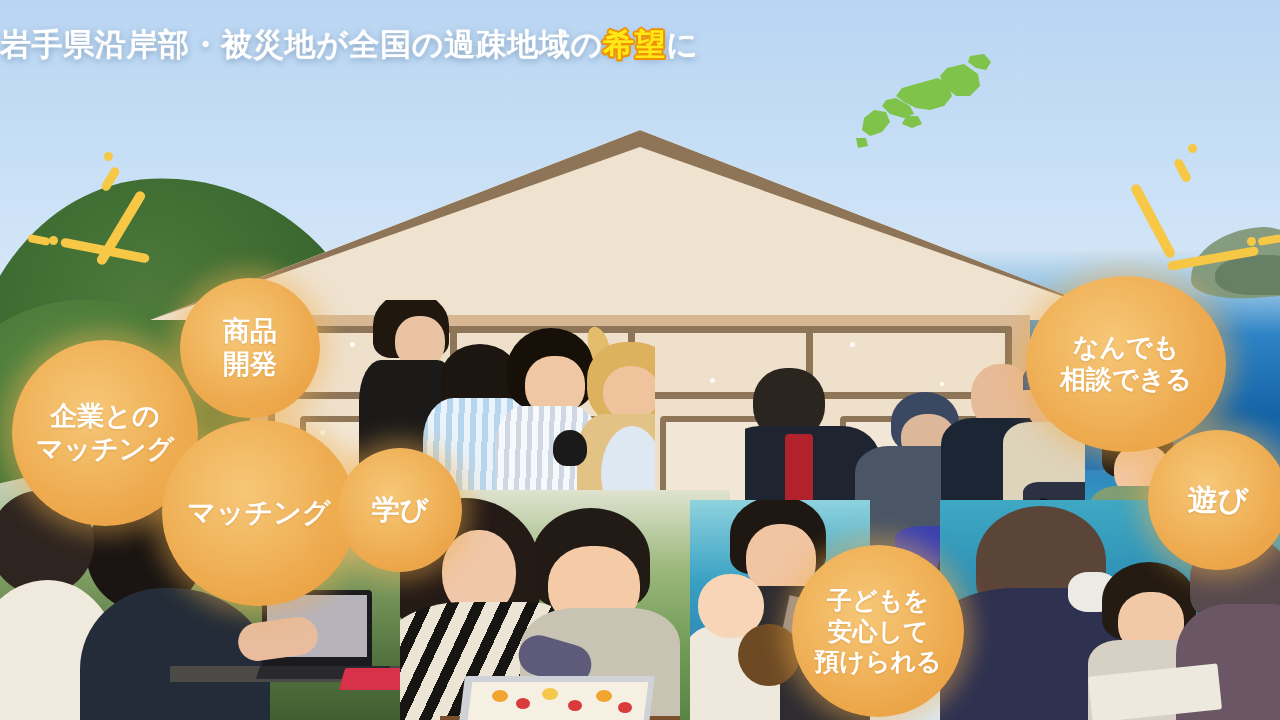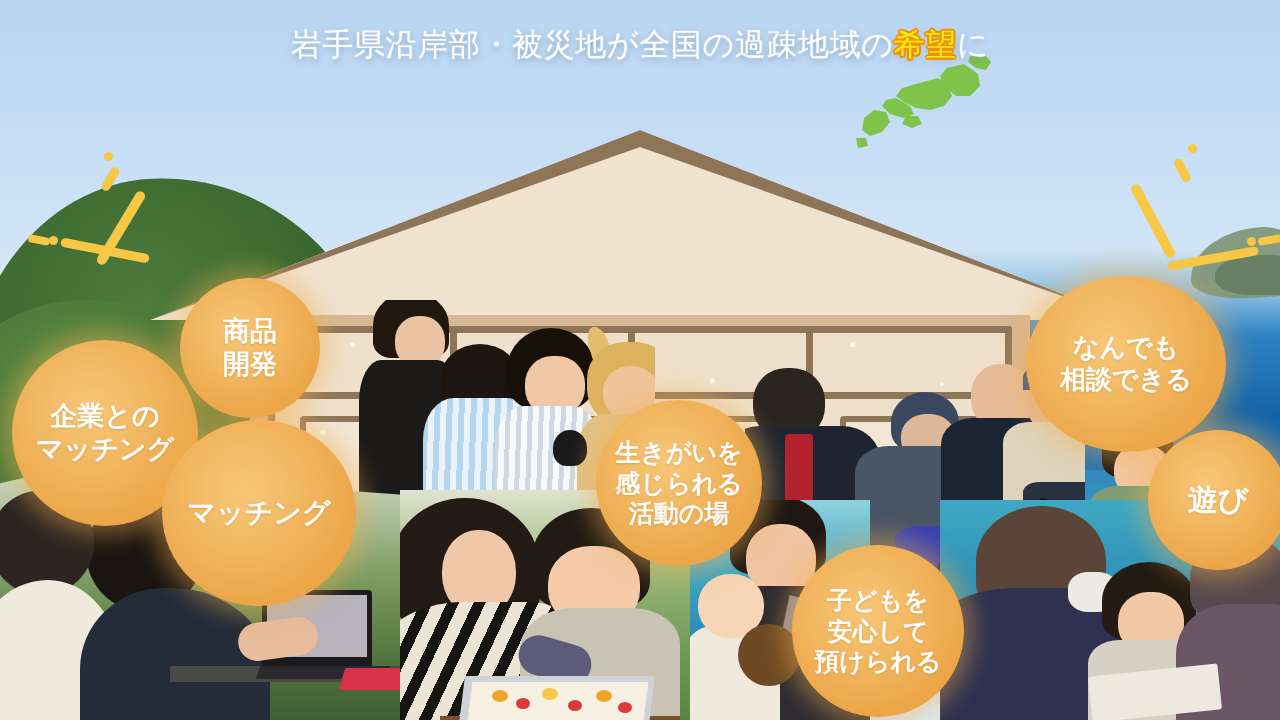--- a/index.html
+++ b/index.html
@@ -181,22 +181,22 @@
 
   
   .ray{position:absolute;background:#f6c846;border-radius:6px;}
   .dot{position:absolute;background:#f6c846;border-radius:50%;}
 
   
   .japan{position:absolute;left:852px;top:52px;width:160px;height:105px;opacity:.95;}
 
   
   .subtitle{
-    position:absolute;left:0;right:0;top:24px;text-align:center;
-    font-size:31px;font-weight:400;letter-spacing:.02em;color:#ffffff;
+    position:absolute;left:0;right:0;top:24px;text-align:left;
+    font-size:31px;font-weight:700;letter-spacing:.02em;color:#ffffff;
     text-shadow:0 2px 6px rgba(70,110,150,.55),0 0 2px rgba(255,255,255,.9);
     z-index:40;white-space:nowrap;
   }
   .subtitle .hl{
     color:#ffe817;
     text-shadow:2px 0 0 #f19100,-2px 0 0 #f19100,0 2px 0 #f19100,0 -2px 0 #f19100,
                 1.5px 1.5px 0 #f19100,-1.5px 1.5px 0 #f19100,1.5px -1.5px 0 #f19100,-1.5px -1.5px 0 #f19100,
                 0 3px 7px rgba(70,110,150,.5);
   }
   .title{
@@ -416,24 +416,24 @@
   </div>
 
   <div class="bubble" style="left:12px;top:340px;width:186px;height:186px;font-size:27px;">
     <span class="lbl">企業との<br>マッチング</span>
   </div>
 
   <div class="bubble" style="left:162px;top:420px;width:194px;height:186px;font-size:28px;">
     <span class="lbl">マッチング</span>
   </div>
 
-
-  <div class="bubble" style="left:596px;top:400px;width:166px;height:166px;font-size:25px;">
-    <span class="lbl">生きがいを<br>感じられる<br>活動の場</span>
-  </div>
+  <div class="bubble" style="left:338px;top:448px;width:124px;height:124px;font-size:28px;">
+    <span class="lbl">学び</span>
+  </div>
+
 
 
   <div class="bubble" style="left:792px;top:545px;width:172px;height:172px;font-size:25px;">
     <span class="lbl">子どもを<br>安心して<br>預けられる</span>
   </div>
 
   <div class="bubble" style="left:1026px;top:276px;width:200px;height:176px;font-size:26px;">
     <span class="lbl">なんでも<br>相談できる</span>
   </div>
 

